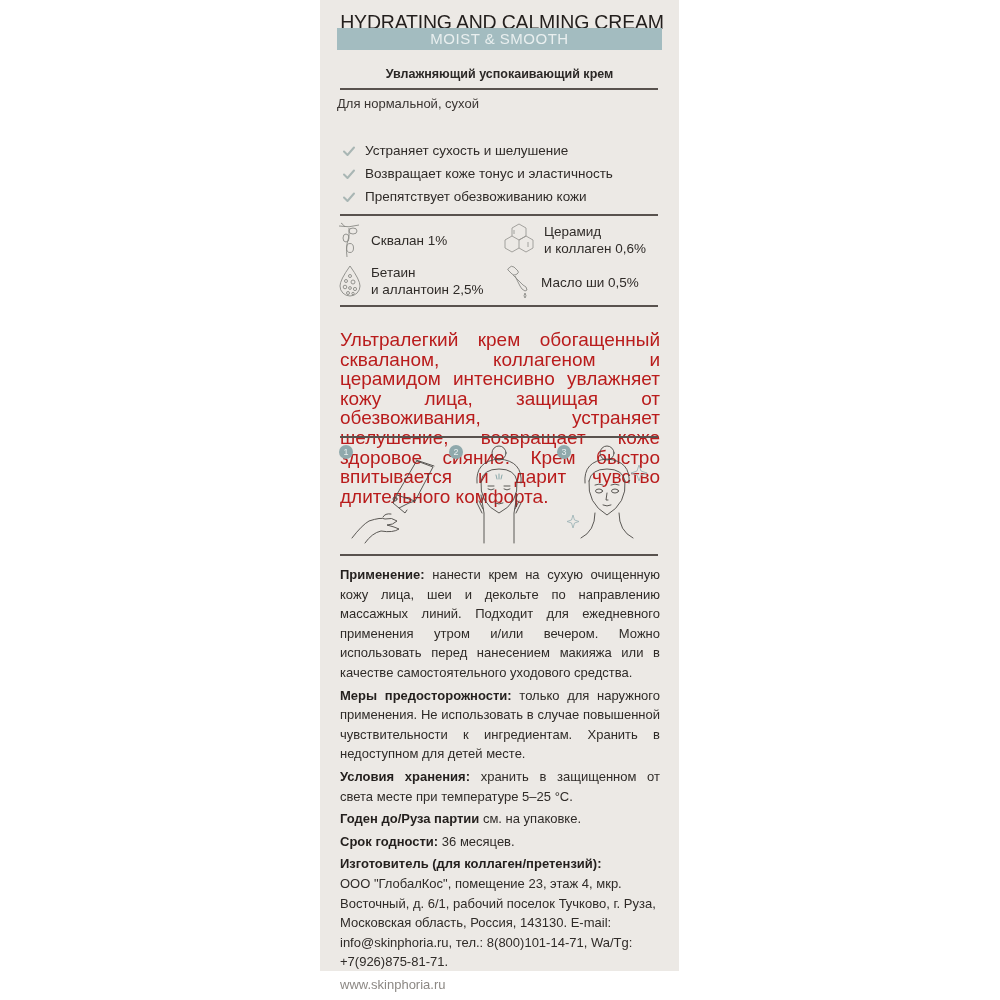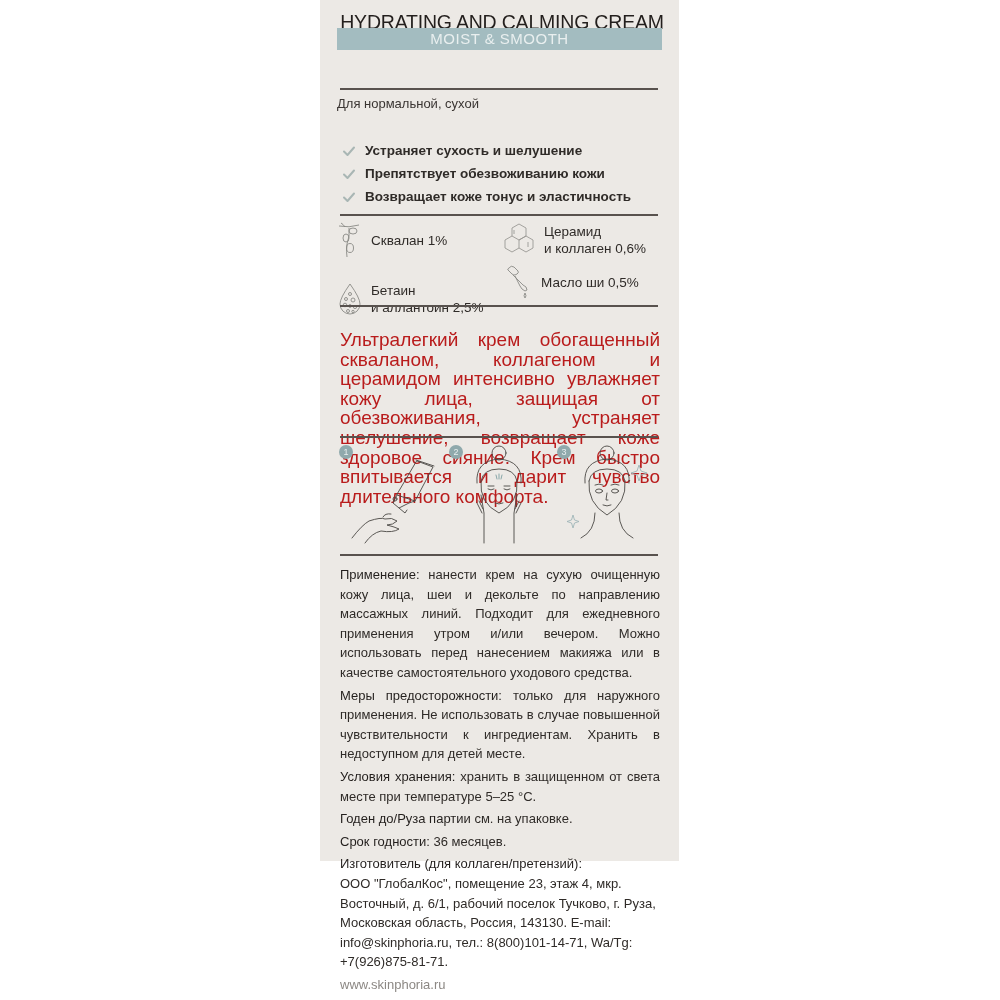--- a/index.html
+++ b/index.html
@@ -13,21 +13,21 @@
     body {
       position: relative;
       font-family: "DejaVu Sans", sans-serif;
       color: #2b2826;
     }
     .panel {
       position: absolute;
       left: 320px;
       top: 0;
       width: 359px;
-      height: 861px;
+      height: 971px;
       background: #ece9e5;
       box-sizing: border-box;
       padding: 0 12px 0 6px;
     }
     .title {
       position: absolute;
       top: 11px;
       left: 17px;
       width: 330px;
       font-family: "Liberation Sans", sans-serif;
@@ -80,21 +80,20 @@
       color: #3a3532;
     }
     .benefits {
       position: absolute;
       top: 139px;
       left: 22px;
       width: 320px;
       margin: 0;
       padding: 0;
       list-style: none;
-      font-weight: bold;
     }
     .benefits li {
       display: flex;
       align-items: center;
       height: 23px;
       font-family: "Liberation Sans", sans-serif;
       font-size: 13.5px;
       color: #2f2b28;
     }
     .benefits .check {
@@ -165,62 +164,63 @@
       font-family: "Liberation Sans", sans-serif;
       font-size: 13px;
       line-height: 19.6px;
       color: #2f2b28;
     }
     .usage p {
       margin: 0 0 3px 0;
       text-align: justify;
     }
     .usage b {
-      font-weight: normal;
+      font-weight: bold;
       color: #231f1d;
     }
     .website {
       display: flex;
       align-items: center;
       color: #8c8884;
       margin-top: 2px;
     }
   </style>
 </head>
 <body>
 
 <div class="panel">
 
   <div class="title">HYDRATING AND CALMING CREAM</div>
   <div class="subtitle-bar">MOIST &amp; SMOOTH</div>
+  <div class="ru-title">Увлажняющий успокаивающий крем</div>
 
   <div class="hr" style="top:88px"></div>
 
   <div class="skin-type">
     <div>Для нормальной, сухой</div>
   </div>
 
   <ul class="benefits">
     <li>
       <svg class="check" viewBox="0 0 14 14">
           <path d="M2 7.5 L5.5 11 L12 3.5" fill="none" stroke="#a9b6b4" stroke-width="2" stroke-linecap="round" stroke-linejoin="round"></path>
         </svg>
       <span>Устраняет сухость и шелушение</span>
     </li>
     <li>
       <svg class="check" viewBox="0 0 14 14">
           <path d="M2 7.5 L5.5 11 L12 3.5" fill="none" stroke="#a9b6b4" stroke-width="2" stroke-linecap="round" stroke-linejoin="round"></path>
         </svg>
-      <span>Препятствует обезвоживанию кожи</span>
+      <span>Возвращает коже тонус и эластичность</span>
     </li>
     <li>
       <svg class="check" viewBox="0 0 14 14">
           <path d="M2 7.5 L5.5 11 L12 3.5" fill="none" stroke="#a9b6b4" stroke-width="2" stroke-linecap="round" stroke-linejoin="round"></path>
         </svg>
-      <span>Возвращает коже тонус и эластичность</span>
+      <span>Препятствует обезвоживанию кожи</span>
     </li>
   </ul>
 
   <div class="hr" style="top:214px"></div>
 
   <div class="ingredients">
     <div class="ing" style="left:0;top:0">
       <svg width="26" height="36" viewBox="0 0 26 36">
         <g fill="none" stroke="#8a8a86" stroke-width="0.9">
           <path d="M2 4 Q12 6 22 3"></path>
@@ -243,21 +243,21 @@
           <path d="M10 14 L3 18 L3 26 L10 30 L17 26 L17 18"></path>
           <path d="M17 18 L24 14 L31 18 L31 26 L24 30 L17 26"></path>
           <path d="M12 8 L12 12 M26 20 L26 25"></path>
         </g>
       </svg>
       <div>
         <div>Церамид</div>
         <div>и коллаген 0,6%</div>
       </div>
     </div>
-    <div class="ing" style="left:0;top:60px">
+    <div class="ing" style="left:0;top:42px">
       <svg width="26" height="34" viewBox="0 0 26 34">
         <g fill="none" stroke="#8a8a86" stroke-width="0.9">
           <path d="M13 2 Q3 16 3 22 A10 10 0 0 0 23 22 Q23 16 13 2 Z"></path>
           <circle cx="13" cy="12" r="1.5"></circle>
           <circle cx="9" cy="17" r="1.5"></circle>
           <circle cx="16" cy="18" r="2"></circle>
           <circle cx="8" cy="23" r="1.8"></circle>
           <circle cx="13" cy="24" r="1.4"></circle>
           <circle cx="18" cy="25" r="1.6"></circle>
           <circle cx="11" cy="29" r="1.5"></circle>

